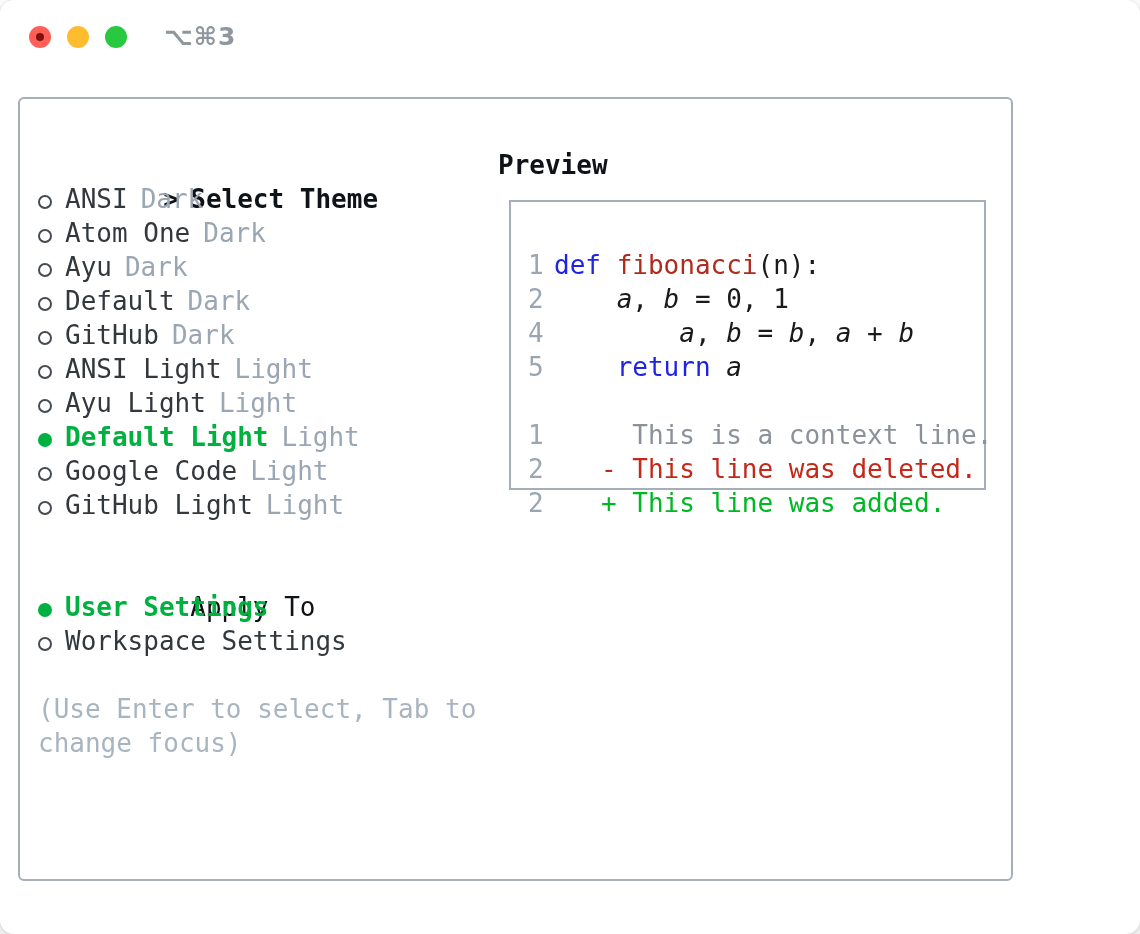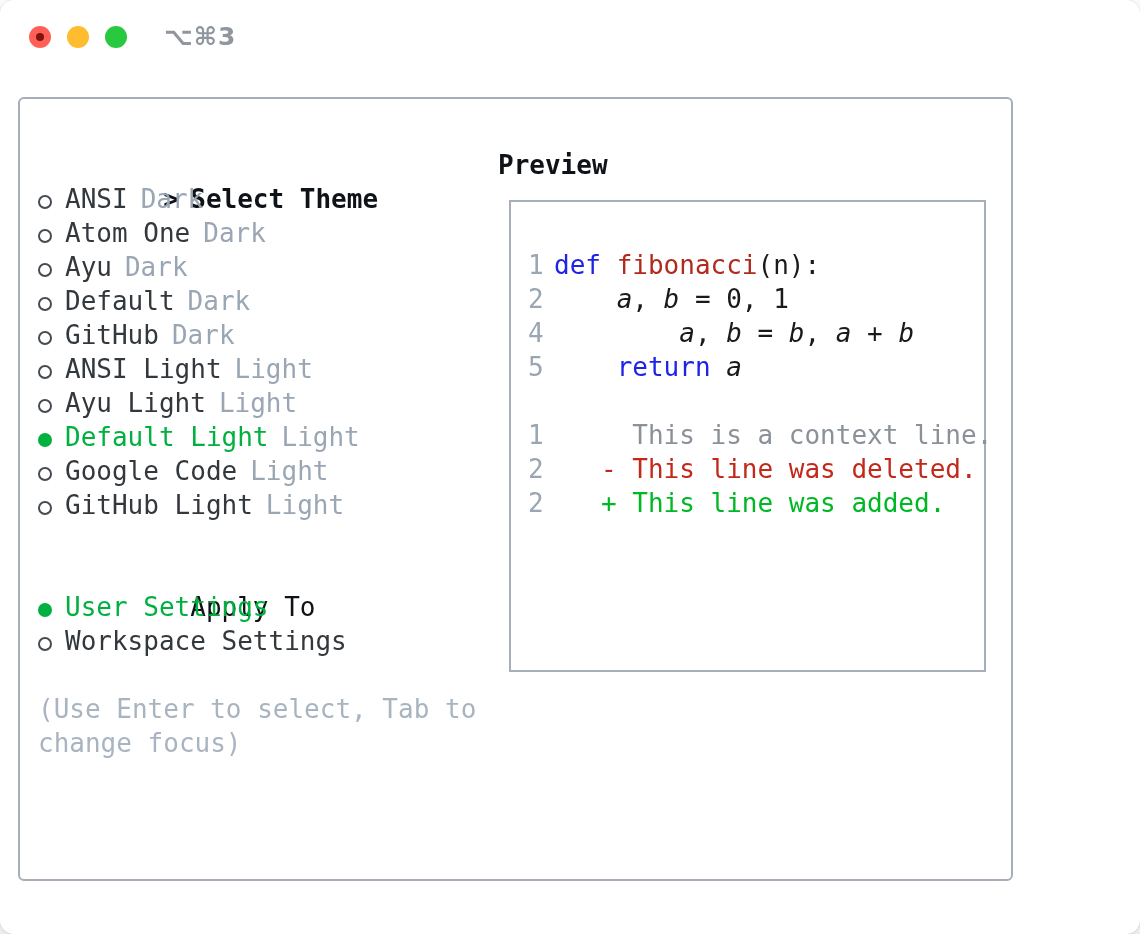--- a/index.html
+++ b/index.html
@@ -43,32 +43,32 @@
   .marker { display:inline-block; width:27px; }
   .prompt { font-weight:bold; color:var(--heading-black,#0f1216); }
   .list-title { font-weight:bold; color:var(--heading-black,#0f1216); }
   .dot {
     display:inline-block; width:14px; height:14px; border-radius:50%;
     border:2px solid #454b52; vertical-align:-1px;
   }
   .dot.filled { background:var(--accent-green,#00b140); border-color:var(--accent-green,#00b140); }
   .theme-item { cursor:pointer; }
   .name { color:var(--text-dark,#33383d); }
-  .name.selected { color:var(--accent-green,#00b140); }
+  .name.selected { color:var(--accent-green,#00b140);font-weight:bold; }
   .tag { color:var(--muted-gray,#9aa6b4); margin-left:13px; }
   .spacer { height:34px; }
   .apply-title { color:var(--heading-black,#0f1216); }
   .hint { color:var(--hint-gray,#a9b4c1); }
   
   .preview-title {
     position:absolute; left:478px; top:49px;
     font-weight:bold; color:var(--heading-black,#0f1216);
   }
   .preview-box {
-    position:absolute; left:489px; top:101px; width:477px; height:472px;
+    position:absolute; left:489px; top:101px; width:477px; height:290px;
     border:2px solid var(--border-gray,#a6aeb9); background:#fff;
   }
   .code { position:absolute; left:17px; top:46px; }
   .ln { display:inline-block; width:26px; color:var(--muted-gray,#9aa6b4); }
   .pl  { color:#1a1a1a; }
   .kw  { color:var(--keyword-blue,#1e23e6); }
   .fn  { color:var(--function-red,#b02b1d); }
   .var { color:#1a1a1a; font-style:italic; }
   .ctx { color:var(--diff-ctx,#8b9199); }
   .del { color:var(--diff-del,#c2291a); }

